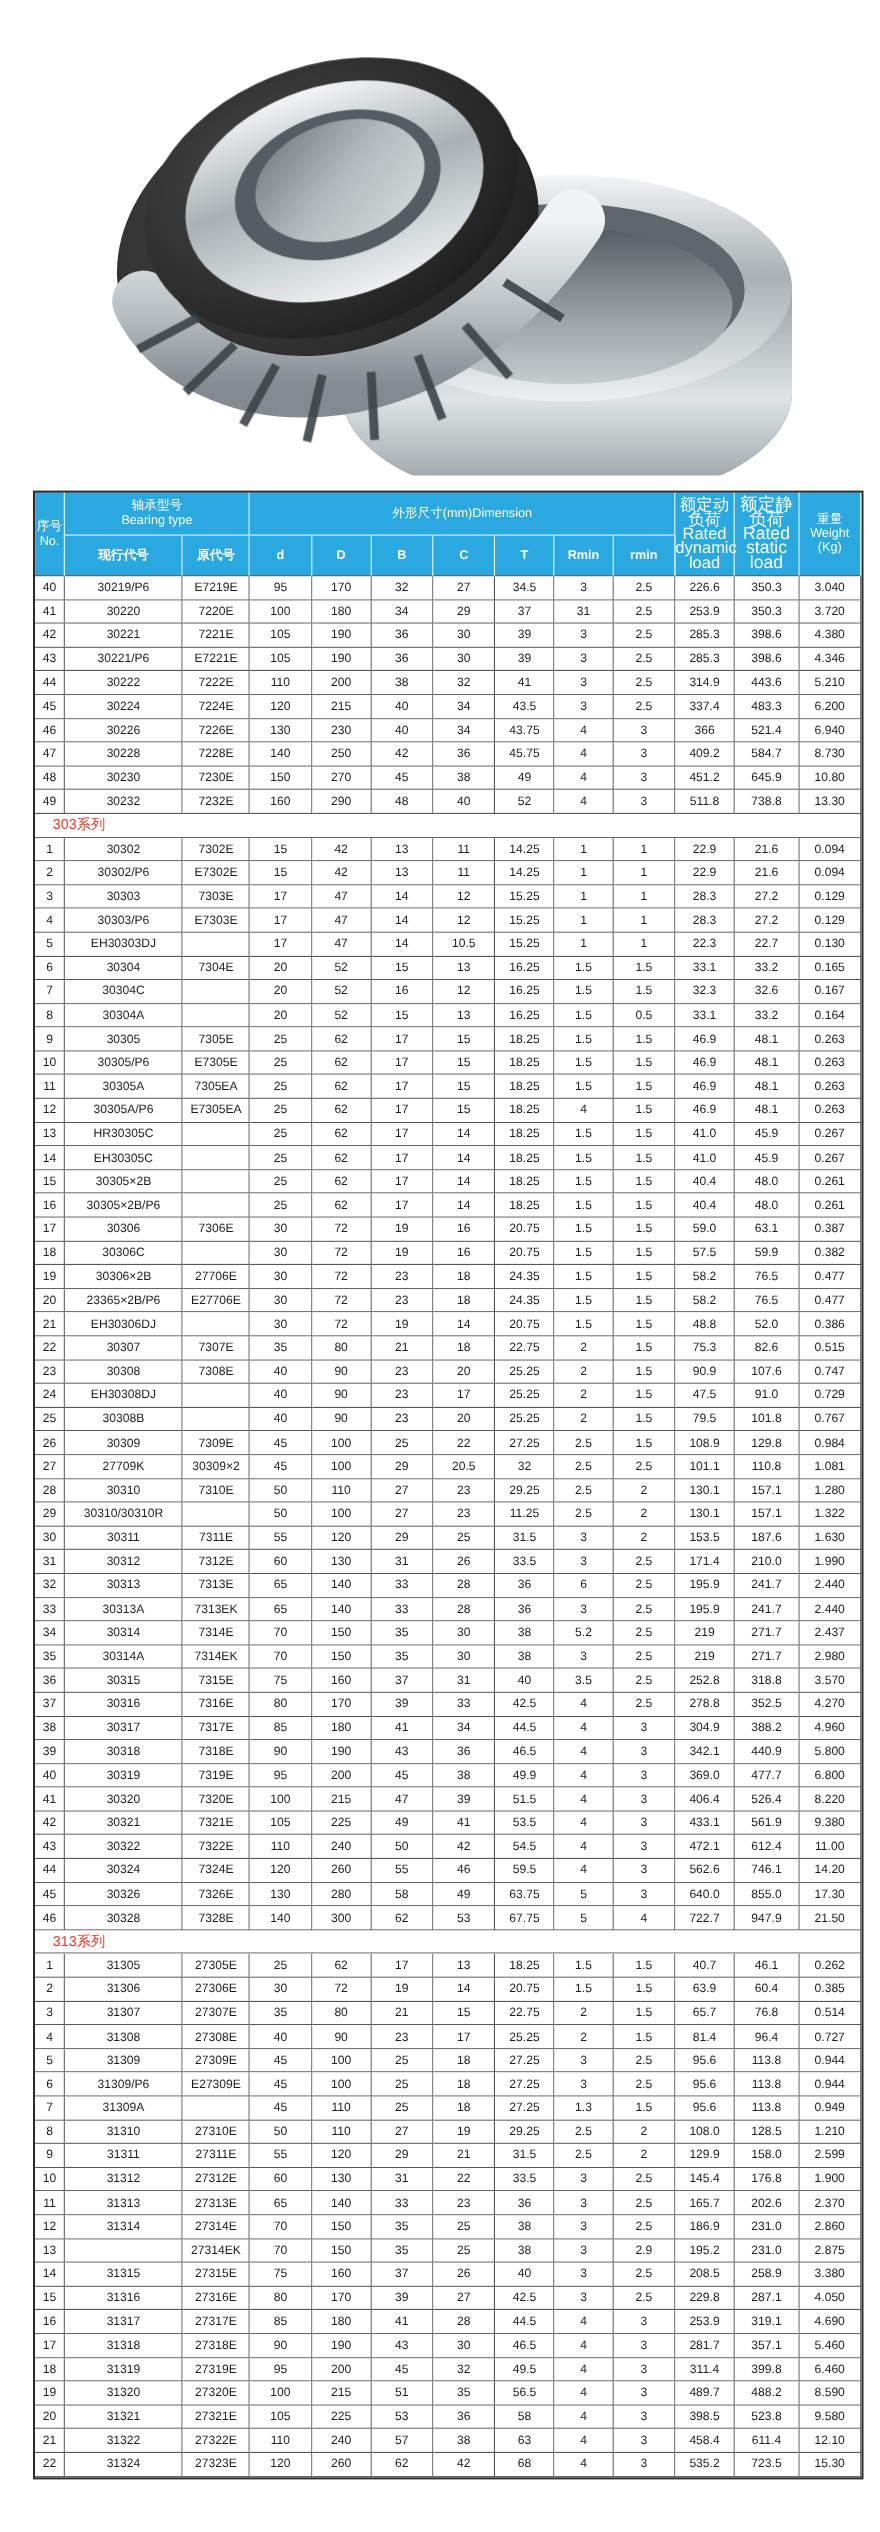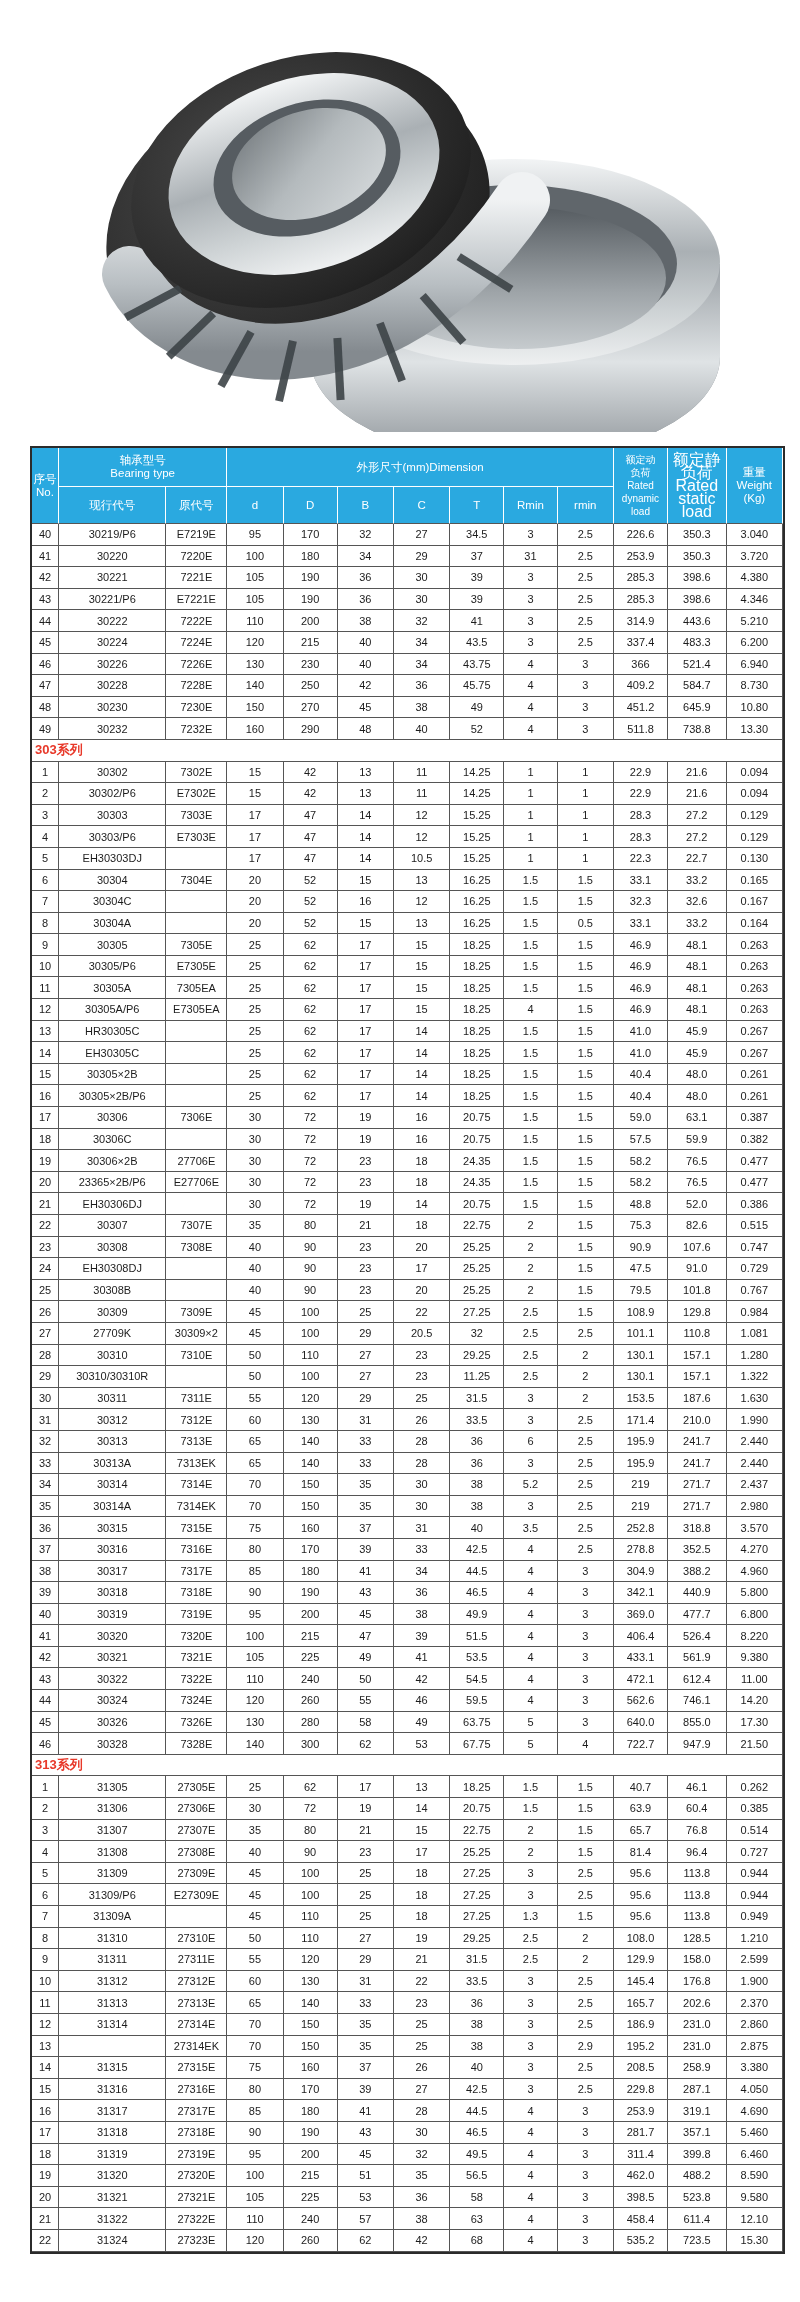--- a/index.html
+++ b/index.html
@@ -37,37 +37,36 @@
     font-weight:normal;
     font-size:11.5px;line-height:13px;
     text-align:center;vertical-align:middle;
     white-space:pre-line;
     border-right:1px solid #ffffff;
     border-bottom:1px solid #ffffff;
     padding:1px 0;
   }
   .catalog-table th.hb-dark{border-bottom:1px solid var(--border-dark);}
   .catalog-table thead tr:first-child th{height:39px;}
-  .catalog-table thead tr:last-child th{height:37px;}
+  .catalog-table thead tr:last-child th{height:37px;font-weight:bold;}
   .catalog-table td{
     height:21.6px;
     font-size:11px;line-height:12px;
     text-align:center;vertical-align:middle;
     border-right:1px solid var(--border-dark);
     border-bottom:1px solid var(--border-dark);
     background:#ffffff;
     overflow:hidden;white-space:nowrap;
     padding:0 1px;
   }
   .catalog-table td.section-label{
     text-align:left;
     color:var(--section-red);
     font-size:13px;
-    padding-left:3px;
-    font-weight:bold;
+    padding-left:16px;
   }
 </style>
 </head>
 <body>
 
 <div class="page">
 
   <div class="photo-wrap">
     <svg width="680" height="420" viewBox="0 0 680 420" aria-hidden="true">
       <defs>
@@ -149,21 +148,21 @@
         <col style="width:7.8%">
       <col style="width:7.5%">
     </colgroup>
     <thead>
       <tr>
         <th rowspan="2" class="hb-dark">序号
 No.</th>
         <th colspan="2">轴承型号
 Bearing type</th>
         <th colspan="7">外形尺寸(mm)Dimension</th>
-        <th rowspan="2" class="hb-dark" style="font-size:10px">额定动
+        <th rowspan="2" class="hb-dark" style="font-size:15px">额定动
 负荷
 Rated
 dynamic
 load</th>
         <th rowspan="2" class="hb-dark" style="font-size:16px">额定静
 负荷
 Rated
 static
 load</th>
         <th rowspan="2" class="hb-dark">重量
@@ -1303,21 +1302,21 @@
           <td>19</td>
           <td>31320</td>
           <td>27320E</td>
           <td>100</td>
           <td>215</td>
           <td>51</td>
           <td>35</td>
           <td>56.5</td>
           <td>4</td>
           <td>3</td>
-          <td>462.0</td>
+          <td>489.7</td>
           <td>488.2</td>
           <td>8.590</td>
         </tr>
         <tr>
           <td>20</td>
           <td>31321</td>
           <td>27321E</td>
           <td>105</td>
           <td>225</td>
           <td>53</td>

